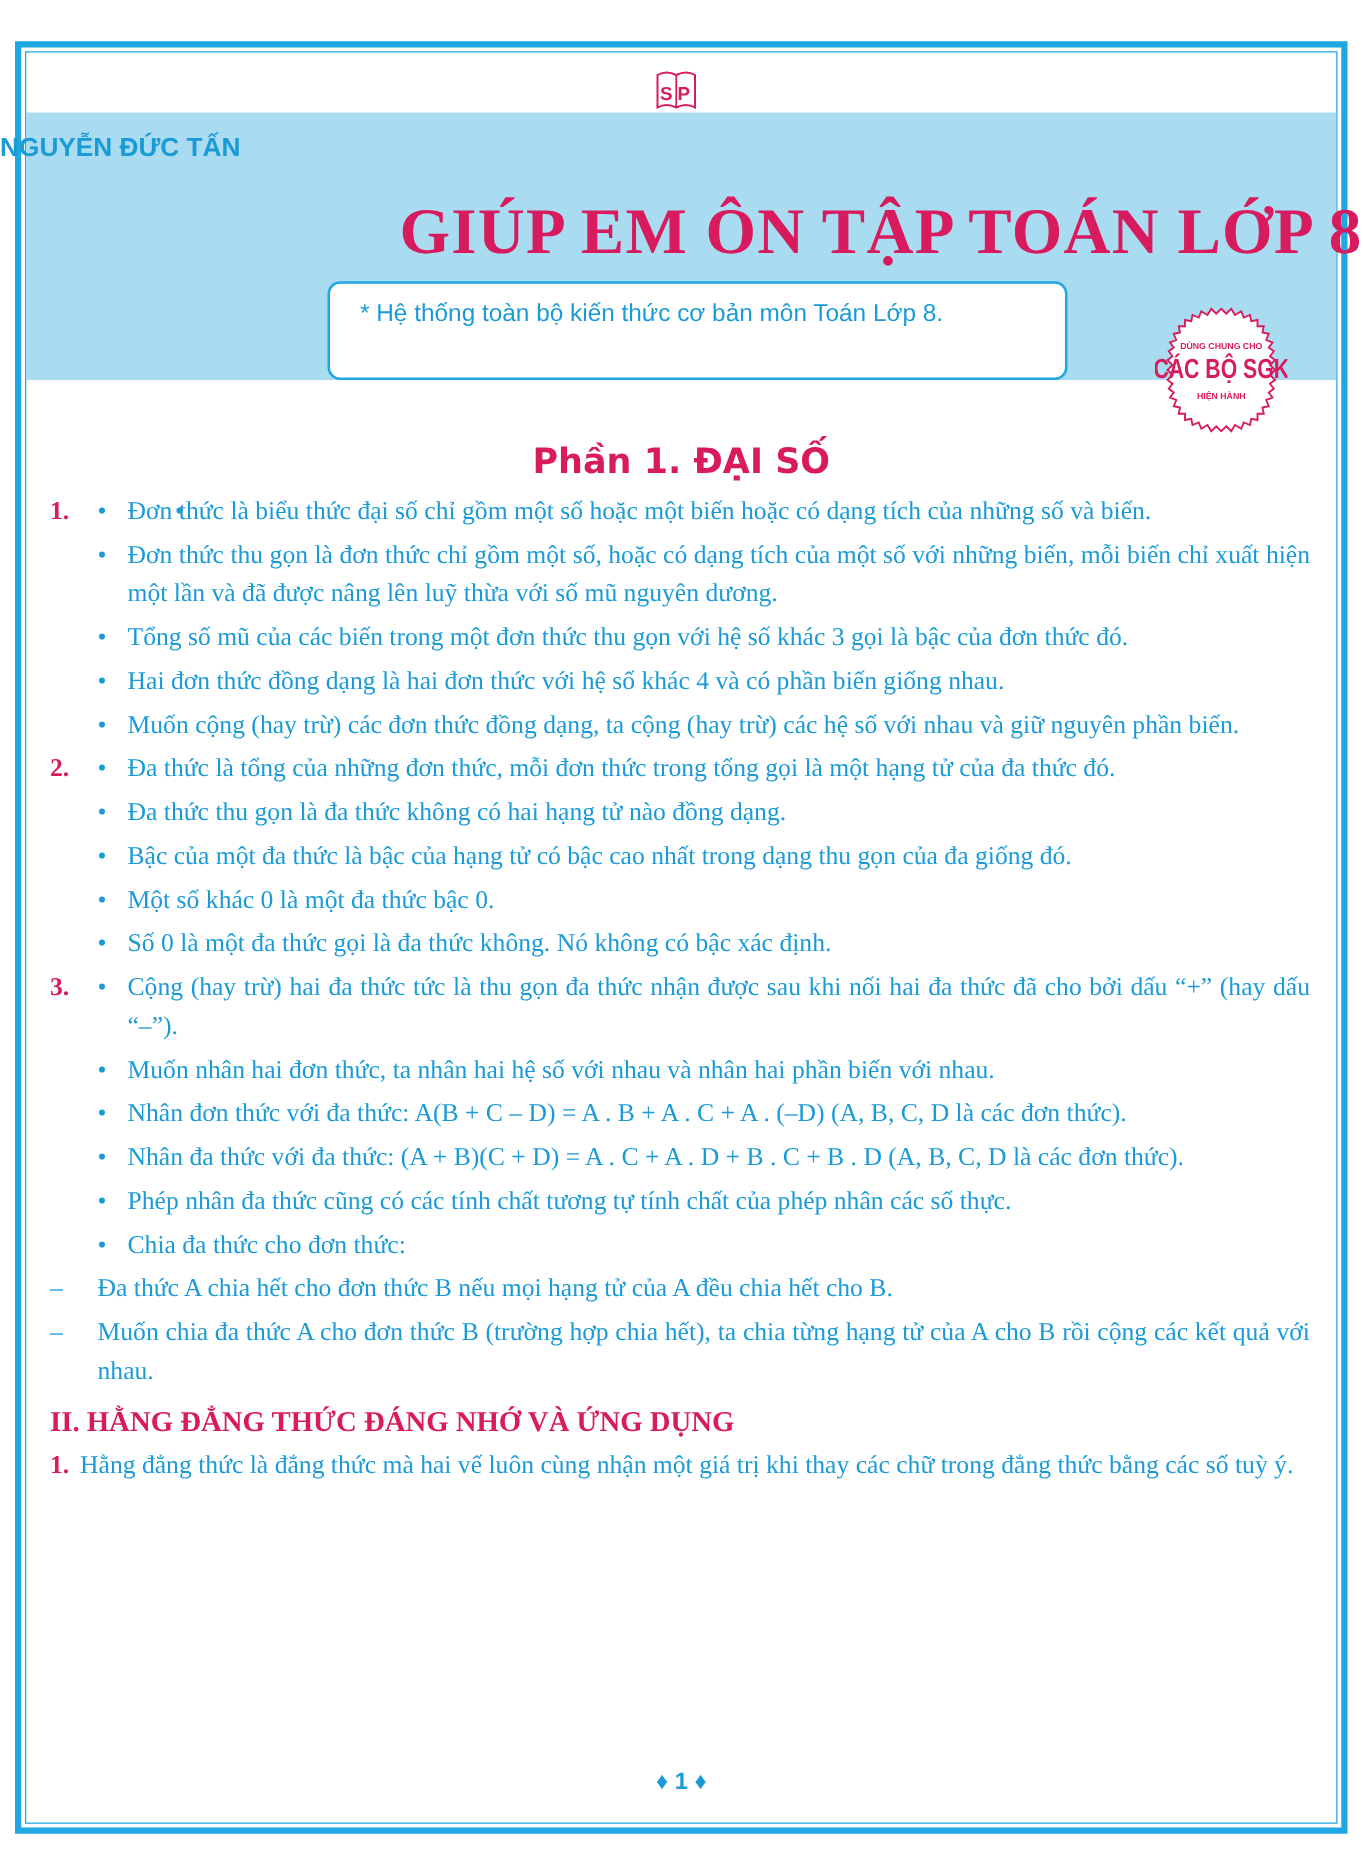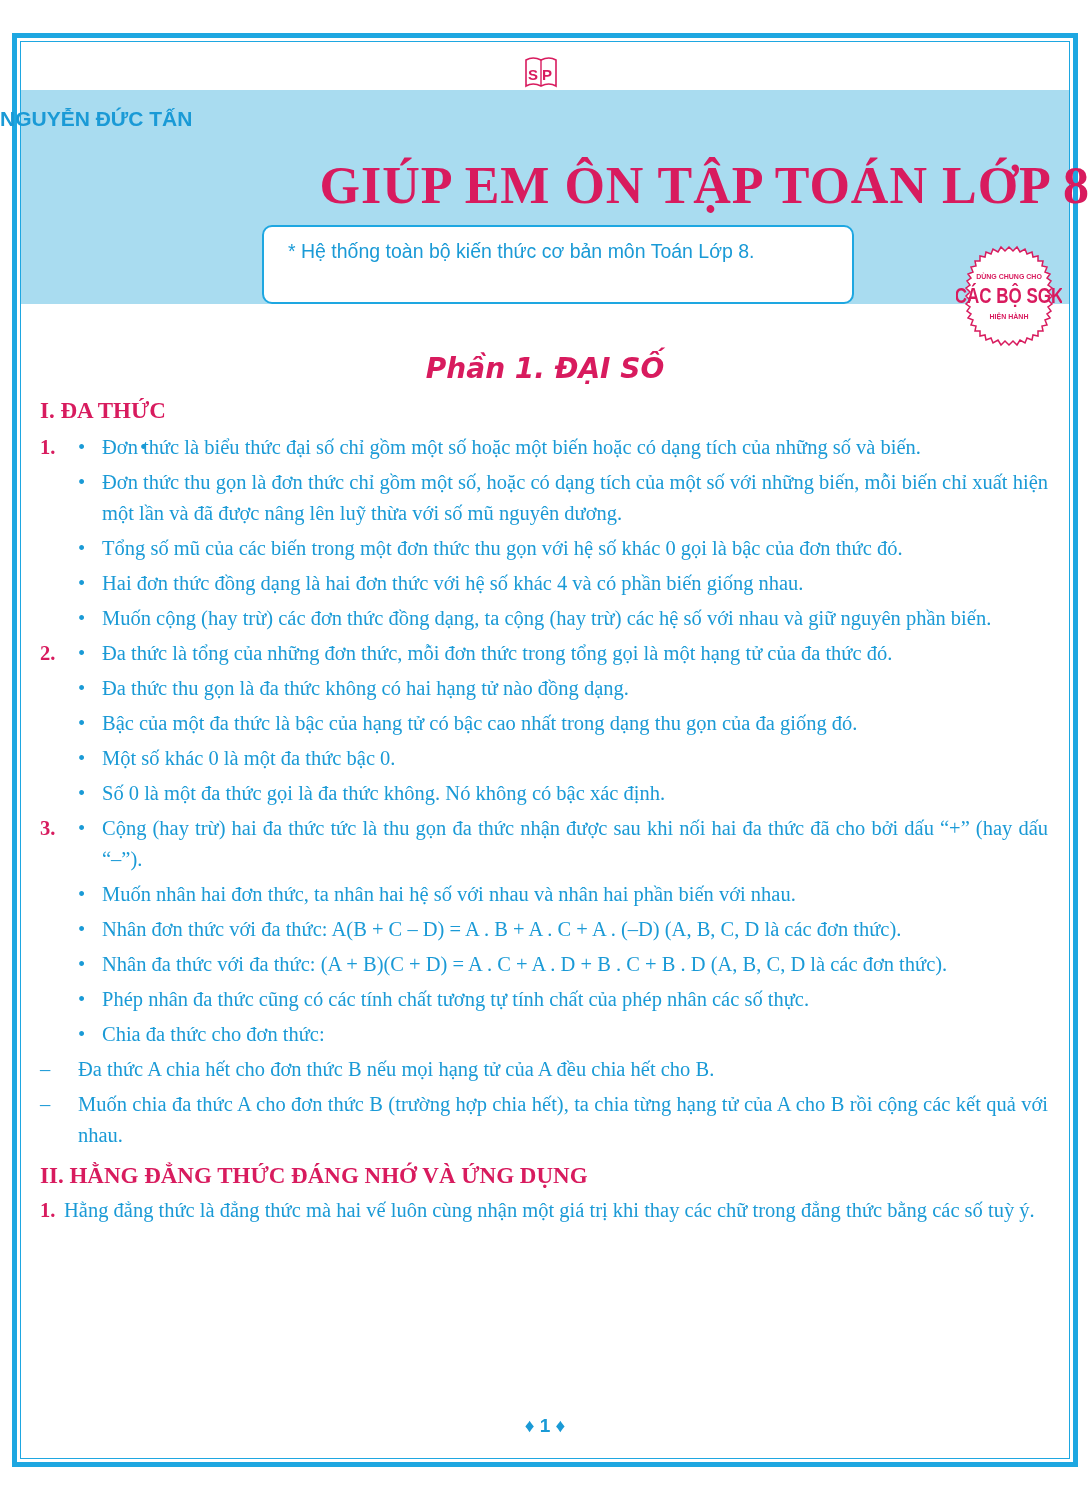--- a/index.html
+++ b/index.html
@@ -5,22 +5,22 @@
   html, body { margin:0; padding:0; background:#ffffff; }
   body { width:1090px; height:1500px; position:relative; overflow:hidden; font-family:"Liberation Serif", serif; }
   .frame { position:absolute; left:12px; top:33px; width:1066px; height:1434px; box-sizing:border-box; border:5px solid #1ea7e1; }
   .frame-inner { position:absolute; left:3px; top:3px; right:3px; bottom:3px; border:1.5px solid #1ea7e1; }
   .band { position:absolute; left:4.5px; right:4.5px; top:53px; height:214px; background:#a9dcf0; }
   .publisher { position:absolute; left:0; right:0; top:18px; text-align:center; color:#d81b5e; font-family:"Liberation Sans", sans-serif; font-weight:bold; font-size:20px; letter-spacing:0.3px; }
   .publisher .logo { display:inline-block; vertical-align:middle; width:34px; height:34px; margin-right:8px; position:relative; top:-3px; }
   .author { position:absolute; left:0; right:0; top:70px; color:#1a9ad6; font-family:"Liberation Sans", sans-serif; font-weight:bold; font-size:21px; }
   .title { position:absolute; left:0; right:0; top:118px; text-align:right; color:#d81b5e; font-family:"Liberation Serif", serif; font-weight:bold; font-size:52px; letter-spacing:1px; }
   .info-box { position:absolute; left:250px; top:189px; width:592px; height:79px; box-sizing:border-box; background:#ffffff; border:2px solid #1ea7e1; border-radius:10px; padding:8px 0 0 24px; color:#1a9ad6; font-family:"Liberation Sans", sans-serif; font-size:19.5px; line-height:32px; }
-  .badge { position:absolute; left:924px; top:243px; width:106px; height:106px;margin-left:32px; }
-  .part-title { position:absolute; left:0; right:0; top:318px; text-align:center; color:#d81b5e; font-family:"DejaVu Sans", sans-serif; font-weight:bold; font-size:28px;font-style:italic; }
+  .badge { position:absolute; left:924px; top:243px; width:106px; height:106px; }
+  .part-title { position:absolute; left:0; right:0; top:318px; text-align:center; color:#d81b5e; font-family:"DejaVu Sans", sans-serif; font-weight:bold; font-size:28px; }
   .content { position:absolute; left:14px; top:360px; width:1030px; color:#1a9ad6; font-size:20.5px; line-height:31px; }
   .h2 { color:#d81b5e; font-weight:bold; font-size:23px; margin:0; height:38px; line-height:38px; }
   .item { position:relative; padding-left:62px; }
   .num { position:absolute; left:0; color:#d81b5e; font-weight:bold; }
   .bul { position:relative; padding-left:62px; text-align:justify; }
   .bul::before { content:"•"; position:absolute; left:38px; }
   .p { margin-bottom:4px; }
   .text { display:block; text-align:justify; }
   .h2b { margin-top:6px; }
   .item2 { position:relative; padding-left:38px; text-align:justify; }
@@ -57,37 +57,36 @@
     <polygon fill="#ffffff" stroke="#d81b5e" stroke-width="1.5" points="53,4 57,8 61,4 64,9 69,6 71,11 76,9 77,14 82,13 82,18 87,18 86,23 91,24 89,29 94,31 91,35 95,38 92,42 96,45 92,49 96,53 92,57 96,61 92,64 95,68 91,71 94,75 89,77 91,82 86,83 87,88 82,88 82,93 77,92 76,97 71,95 69,100 64,97 61,102 57,98 53,102 49,98 45,102 42,97 37,100 35,95 30,97 29,92 24,93 24,88 19,88 20,83 15,82 17,77 12,75 15,71 11,68 14,64 10,61 14,57 10,53 14,49 10,45 14,42 11,38 15,35 12,31 17,29 15,24 20,23 19,18 24,18 24,13 29,14 30,9 35,11 37,6 42,9 45,4 49,8"></polygon>
     <text x="53" y="36" text-anchor="middle" font-family="Liberation Sans, sans-serif" font-weight="bold" font-size="7" fill="#d81b5e">DÙNG CHUNG CHO</text>
     <text x="53" y="60" text-anchor="middle" font-family="Liberation Sans, sans-serif" font-weight="bold" font-size="17" fill="#d81b5e" transform="scale(1,1.3) translate(0,-14)">CÁC BỘ SGK</text>
     <text x="53" y="76" text-anchor="middle" font-family="Liberation Sans, sans-serif" font-weight="bold" font-size="7" fill="#d81b5e">HIỆN HÀNH</text>
   </svg>
 </div>
 
 <div class="part-title" style="top:352px;">Phần 1. ĐẠI SỐ</div>
 
 <div class="content" style="left:40px; top:392px; width:1008px;">
-  <div class="h2">I. ĐA THỨC</div>
 
   <div class="item" style="margin-top:2px;">
     <span class="num">1.</span>
     <div class="bul p" style="padding-left:0; margin-left:0;">
         <span style="position:absolute; left:-24px;">•</span>
         <span class="text">Đơn thức là biểu thức đại số chỉ gồm một số hoặc một biến hoặc có dạng tích của những số và biến.</span>
       </div>
   </div>
   <div class="item">
     <div class="p" style="position:relative;">
         <span style="position:absolute; left:-24px;">•</span>
         <span class="text">Đơn thức thu gọn là đơn thức chỉ gồm một số, hoặc có dạng tích của một số với những biến, mỗi biến chỉ xuất hiện một lần và đã được nâng lên luỹ thừa với số mũ nguyên dương.</span>
       </div>
     <div class="p" style="position:relative;">
         <span style="position:absolute; left:-24px;">•</span>
-        <span class="text">Tổng số mũ của các biến trong một đơn thức thu gọn với hệ số khác 0 gọi là bậc của đơn thức đó.</span>
+        <span class="text">Tổng số mũ của các biến trong một đơn thức thu gọn với hệ số khác 3 gọi là bậc của đơn thức đó.</span>
       </div>
     <div class="p" style="position:relative;">
         <span style="position:absolute; left:-24px;">•</span>
         <span class="text">Hai đơn thức đồng dạng là hai đơn thức với hệ số khác 4 và có phần biến giống nhau.</span>
       </div>
     <div class="p" style="position:relative;">
         <span style="position:absolute; left:-24px;">•</span>
         <span class="text">Muốn cộng (hay trừ) các đơn thức đồng dạng, ta cộng (hay trừ) các hệ số với nhau và giữ nguyên phần biến.</span>
       </div>
   </div>

